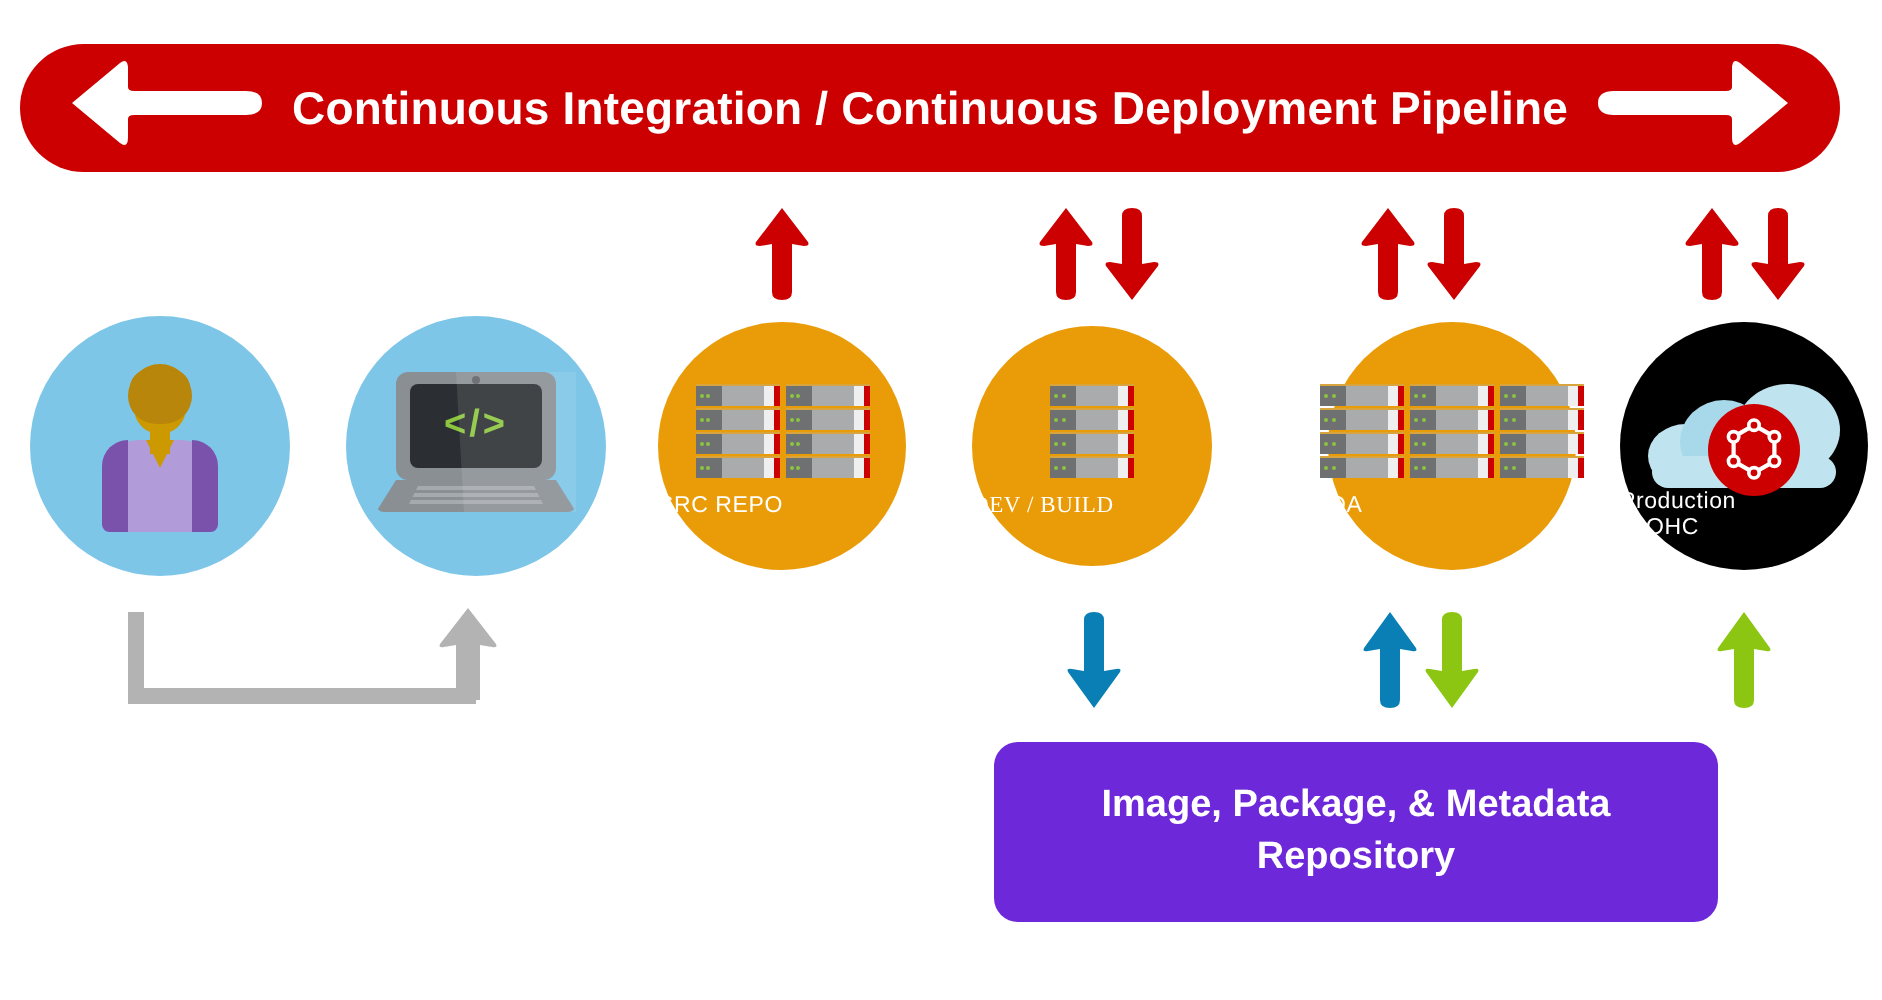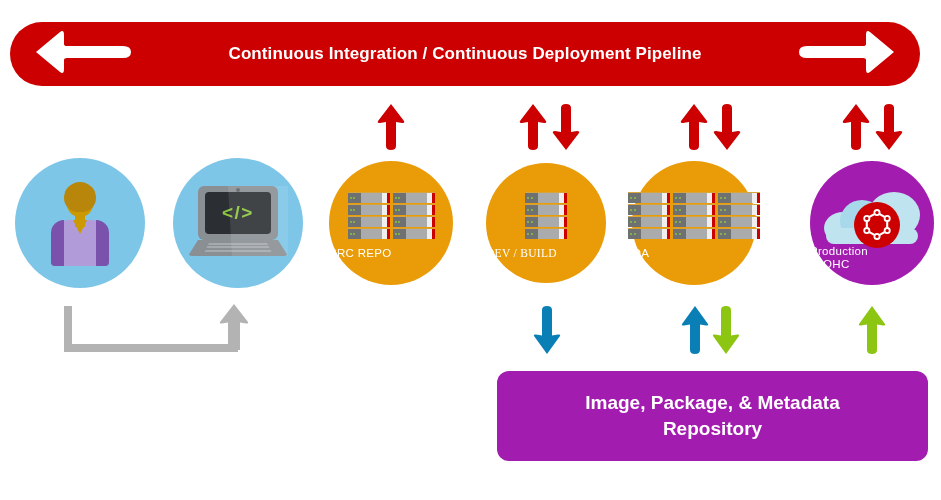--- a/index.html
+++ b/index.html
@@ -16,40 +16,40 @@
   .banner {
     position: absolute;
     left: 10px; top: 22px;
     width: 910px; height: 64px;
     background: #cc0000;
     border-radius: 32px;
     display: flex; align-items: center; justify-content: center;
   }
   .banner-title {
     color: #ffffff;
-    font-size: 17px;
+    font-size: 23px;
     font-weight: bold;
     letter-spacing: .1px;
     white-space: nowrap;
     text-align: center;
   }
   .banner-arrow { position: absolute; top: 50%; transform: translateY(-50%); }
   .banner-arrow.left  { left: 26px; }
   .banner-arrow.right { right: 26px; }
 
   
   .circle {
     position: absolute;
     border-radius: 50%;
     display: flex; flex-direction: column;
     align-items: center; justify-content: center;
   }
   .c-blue   { background: #7ec6e8; }
   .c-orange { background: #ea9c08; }
-  .c-gray   { background: #a21caf; }
+  .c-gray   { background: #000000; }
 
   .node-label {
     position: absolute;
     left: 0; right: 0;
     color: #ffffff;
     font-size: 11.5px;
     text-align: left;
     line-height: 13px;
     letter-spacing: .3px;
   }
@@ -175,22 +175,22 @@
     display: flex; align-items: center; justify-content: center;
   }
 
   
   .arrow { position: absolute; }
 
   
   .repo-box {
     position: absolute;
     left: 497px; top: 371px;
-    width: 431px; height: 90px;
-    background: #a21caf;
+    width: 362px; height: 90px;
+    background: #6d28d9;
     border-radius: 12px;
     display: flex; align-items: center; justify-content: center;
   }
   .repo-text {
     color: #ffffff; font-size: 19px; font-weight: bold;
     text-align: center; line-height: 26px; white-space: pre-line;
   }
 
   
   .connector { position: absolute; left: 60px; top: 300px; }
@@ -400,21 +400,21 @@
             </span>
             <span class="unit-mid"></span>
             <span class="unit-white"></span>
             <span class="unit-red"></span>
           </span>
       </span>
     </span>
     <span class="node-label" style="bottom:23px;">DEV / BUILD</span>
   </div>
 
-  <div class="circle c-orange" style="left:632px; top:161px; width:124px; height:124px;">
+  <div class="circle c-orange" style="left:664px; top:161px; width:124px; height:124px;">
     <span class="racks" style="margin-bottom:16px;">
       <span class="rack">
         <span class="rack-row">
             <span class="unit-dark">
               <i class="led"></i>
               <i class="led"></i>
             </span>
             <span class="unit-mid"></span>
             <span class="unit-white"></span>
             <span class="unit-red"></span>

